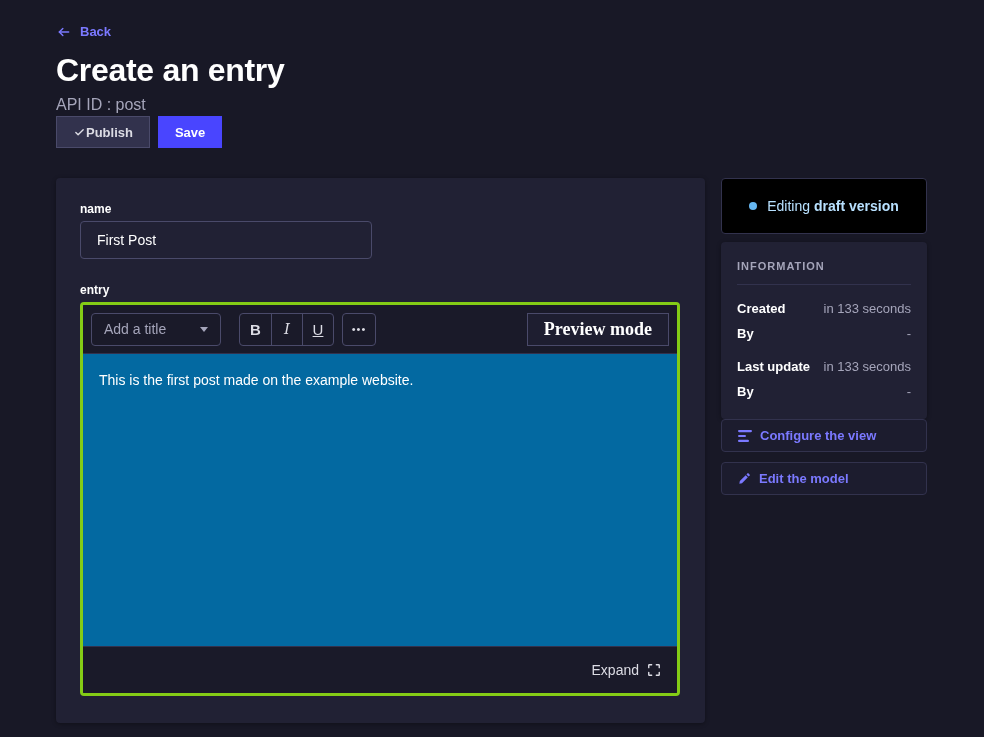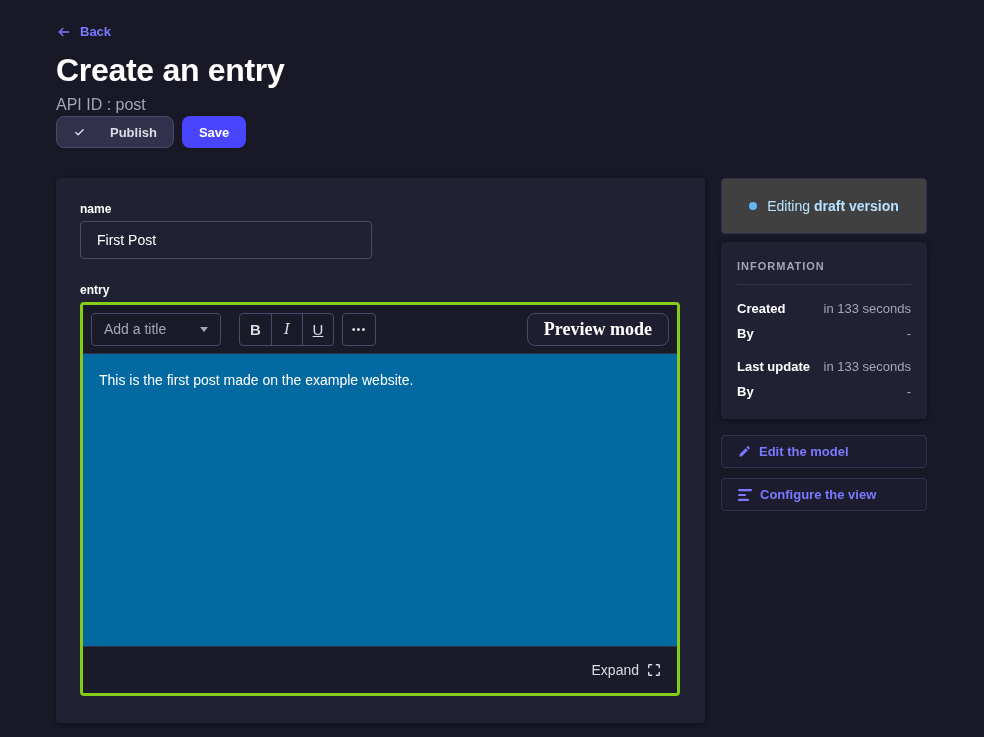--- a/index.html
+++ b/index.html
@@ -13,22 +13,22 @@
   .page { width:984px; height:737px; padding:24px 56px 0 56px; }
 
   
   .back-link { display:inline-flex; align-items:center; gap:8px; color:#7b79ff;
     font-size:13px; font-weight:600; cursor:pointer; margin-bottom:14px; }
   .back-link svg { display:block; }
   .header-row { display:flex; align-items:flex-start; justify-content:space-between;flex-direction:column; }
   .page-title { font-size:32px; font-weight:700; letter-spacing:-0.3px; line-height:1.1; }
   .page-subtitle { font-size:16px; color:#a5a5ba; margin-top:8px; }
   .header-actions { display:flex; gap:8px; margin-top:2px; }
-  .btn { display:inline-flex; align-items:center; justify-content:center; gap:24px;
-    height:32px; padding:4px 16px; border-radius:8px; font-size:13px; font-weight:700;
+  .btn { display:inline-flex; align-items:center; justify-content:center; gap:0;
+    height:32px; padding:4px 16px; border-radius:0; font-size:13px; font-weight:700;
     cursor:pointer; border:1px solid transparent; font-family:inherit; }
   .btn-publish { background:#32324d; border-color:#4a4a6a; color:#dcdce4; }
   .btn-save { background:#4945ff; color:#ffffff; }
 
   
   .content { display:flex; gap:16px; margin-top:30px; }
   .main-card { width:649px; height:545px; background:#212134; border-radius:4px;
     padding:24px; box-shadow:0 1px 4px rgba(0,0,0,0.35); }
   .field-label { font-size:12px; font-weight:700; color:#ffffff; margin-bottom:5px; display:block; }
   .text-input { width:292px; height:38px; background:#212134; border:1px solid #4a4a6a;
@@ -61,21 +61,21 @@
     color:#ffffff; font-size:18px; font-weight:700;font-family:Liberation Serif, serif; }
   .editor-content { background:#0369a1; height:292px; padding:16px; font-size:14px;
     color:#ffffff; line-height:1.5; cursor:text; }
   .editor-footer { background:#1a1a29; border-top:1px solid #32324d; height:47px;
     display:flex; align-items:center; justify-content:flex-end; padding:0 16px; }
   .expand-btn { display:inline-flex; align-items:center; gap:8px; color:#dcdce4;
     font-size:14px; cursor:pointer;justify-content:flex-end; }
 
   
   .sidebar { width:206px; display:flex; flex-direction:column; }
-  .draft-box { height:56px; background:#404040; border:1px solid #32324d; border-radius:4px;
+  .draft-box { height:56px; background:#000000; border:1px solid #32324d; border-radius:4px;
     display:flex; align-items:center; justify-content:center; gap:10px; }
   .draft-dot { width:8px; height:8px; border-radius:50%; background:#66b7f1; }
   .draft-text { font-size:14px; color:#b8e1ff; }
   .draft-text b { font-weight:700; }
 
   .info-panel { background:#212134; border-radius:4px; padding:18px 16px; margin-top:8px;
     box-shadow:0 1px 4px rgba(0,0,0,0.35); }
   .info-heading { font-size:11px; font-weight:700; letter-spacing:1px; color:#a5a5ba; }
   .info-divider { border:none; border-top:1px solid #32324d; margin:12px 0 16px 0; }
   .info-row { display:flex; justify-content:space-between; align-items:center; margin-bottom:10px; }
@@ -192,31 +192,31 @@
         <div class="info-row group-gap">
           <span class="info-label">Last update</span>
           <span class="info-value">in 133 seconds</span>
         </div>
         <div class="info-row">
           <span class="info-label">By</span>
           <span class="info-value">-</span>
         </div>
       </div>
 
-      <button class="side-btn first">
-        <svg width="13" height="13" viewBox="0 0 24 24" fill="#7b79ff">
-            <path d="M17.7 2.3a1 1 0 0 1 1.4 0l2.6 2.6a1 1 0 0 1 0 1.4l-2.1 2.1-4-4 2.1-2.1zM14.2 5.8l4 4L7.4 20.6 2.5 21.5l.9-4.9L14.2 5.8z"></path>
-          </svg>
-        <span>Edit the model</span>
-      </button>
-
       <button class="side-btn">
         <svg width="14" height="12" viewBox="0 0 14 12" fill="#7b79ff">
             <rect x="0" y="0" width="14" height="2.2" rx="1.1"></rect>
             <rect x="0" y="4.9" width="8" height="2.2" rx="1.1"></rect>
             <rect x="0" y="9.8" width="11" height="2.2" rx="1.1"></rect>
           </svg>
         <span>Configure the view</span>
       </button>
 
+      <button class="side-btn first">
+        <svg width="13" height="13" viewBox="0 0 24 24" fill="#7b79ff">
+            <path d="M17.7 2.3a1 1 0 0 1 1.4 0l2.6 2.6a1 1 0 0 1 0 1.4l-2.1 2.1-4-4 2.1-2.1zM14.2 5.8l4 4L7.4 20.6 2.5 21.5l.9-4.9L14.2 5.8z"></path>
+          </svg>
+        <span>Edit the model</span>
+      </button>
+
     </div>
   </div>
 </div>
 
 </body></html>

